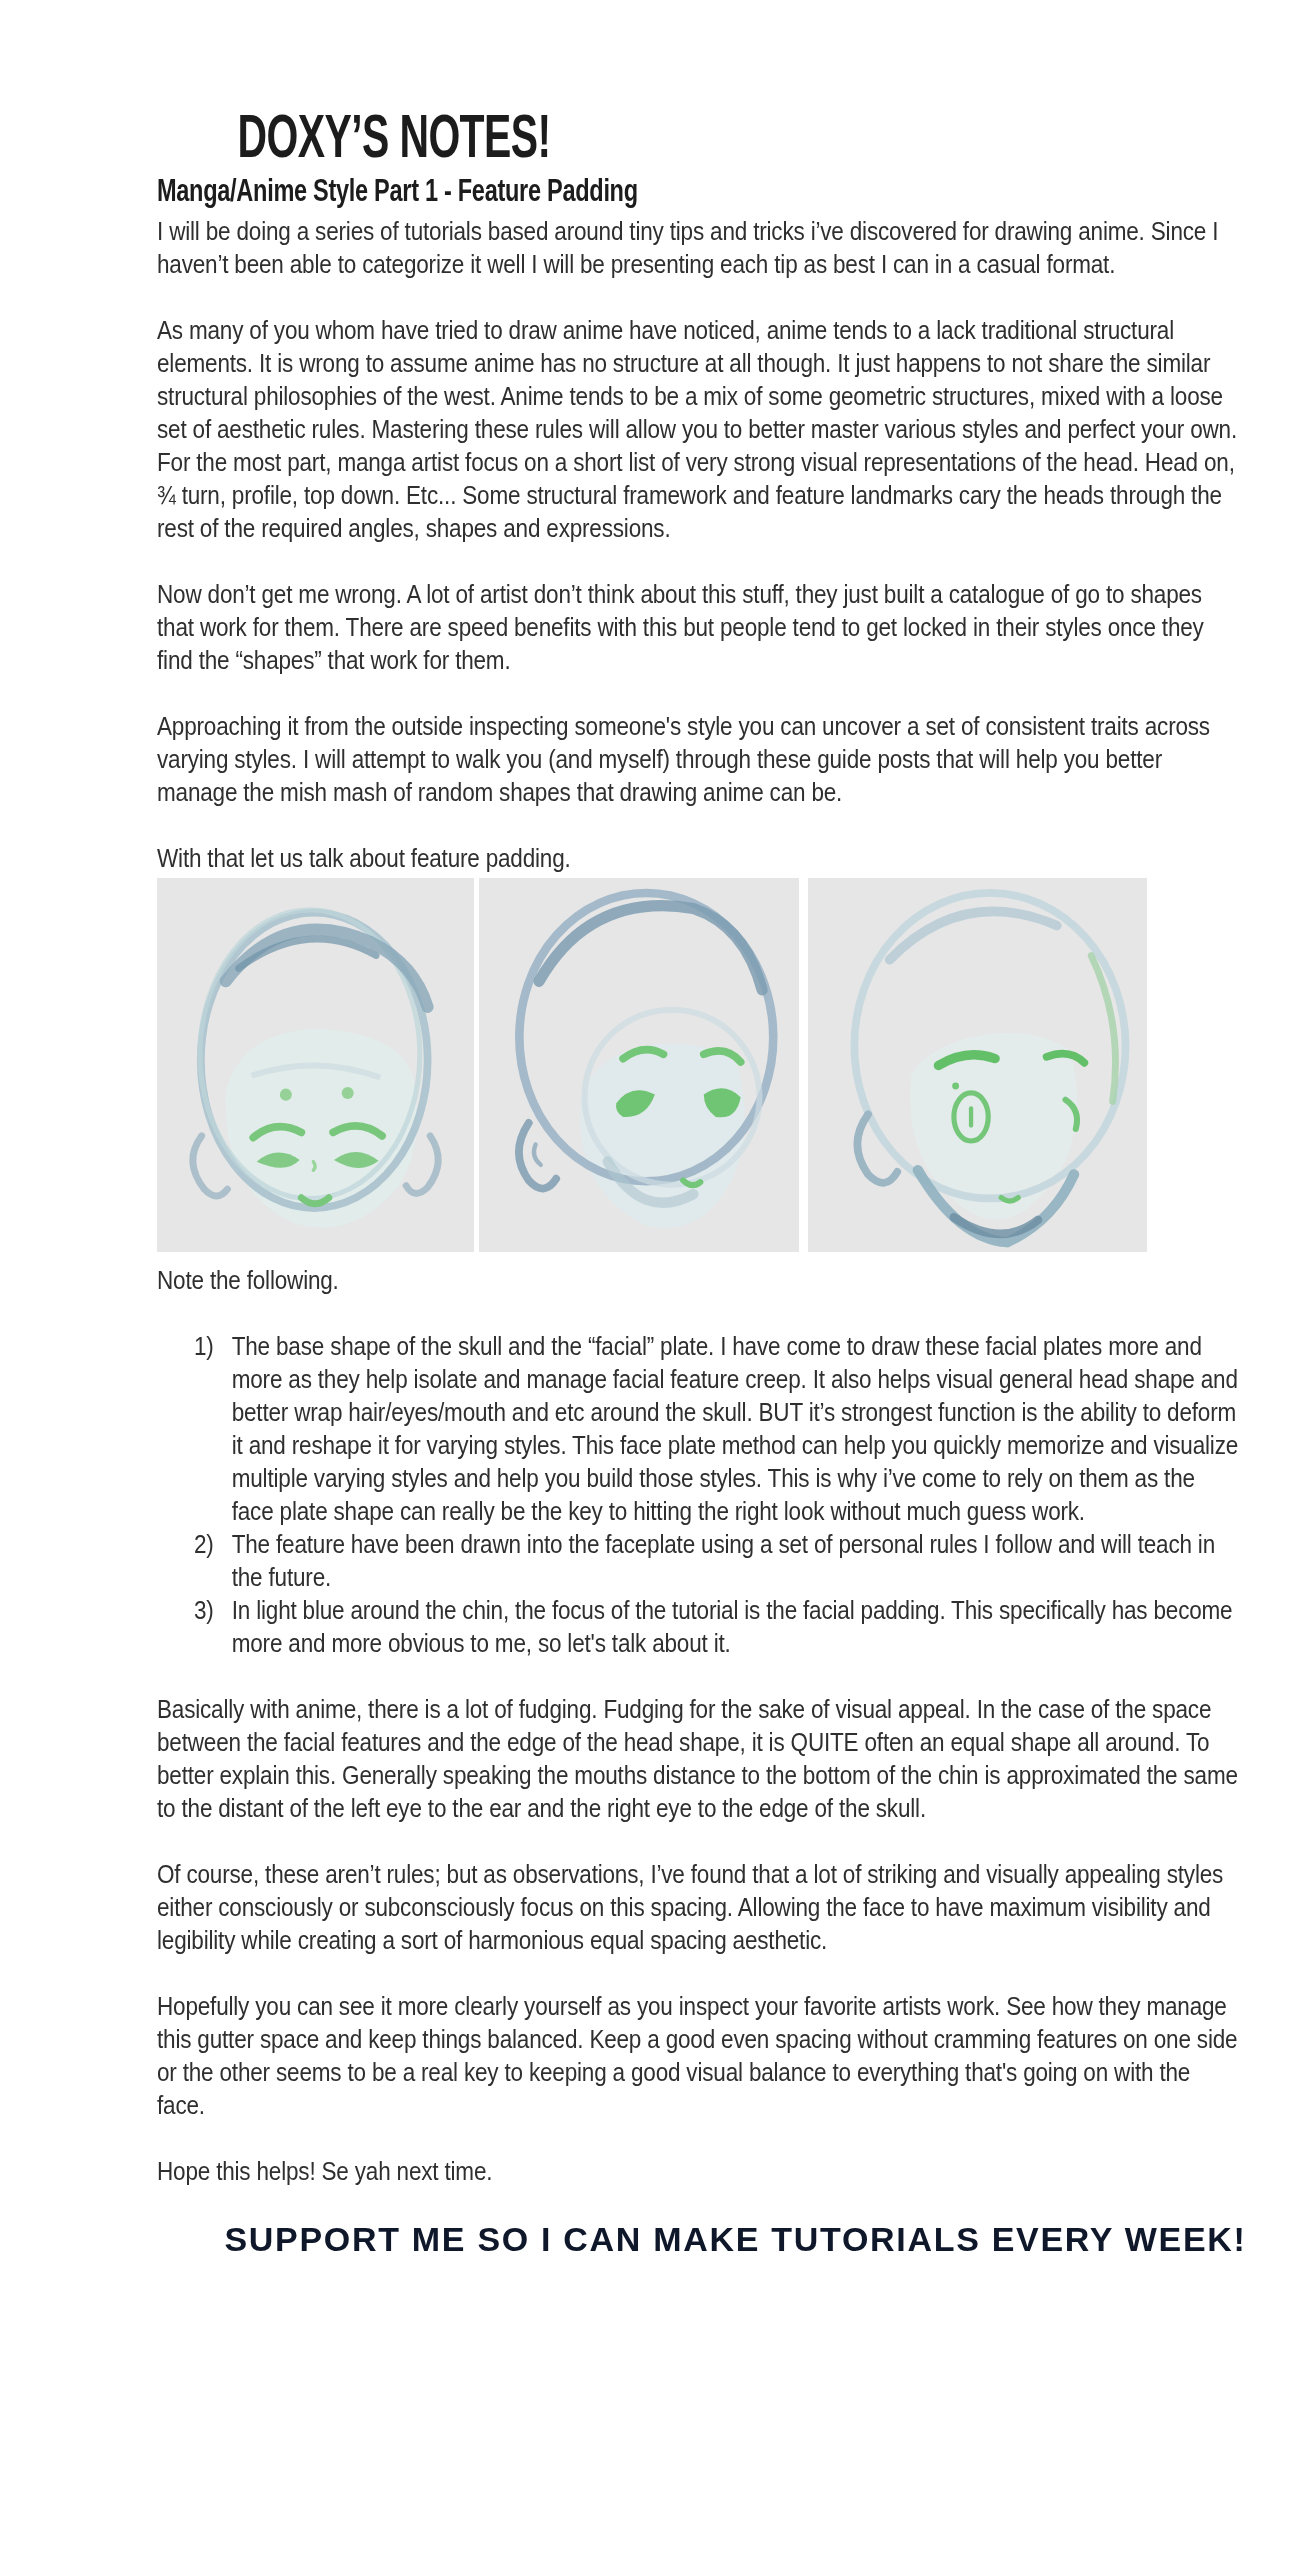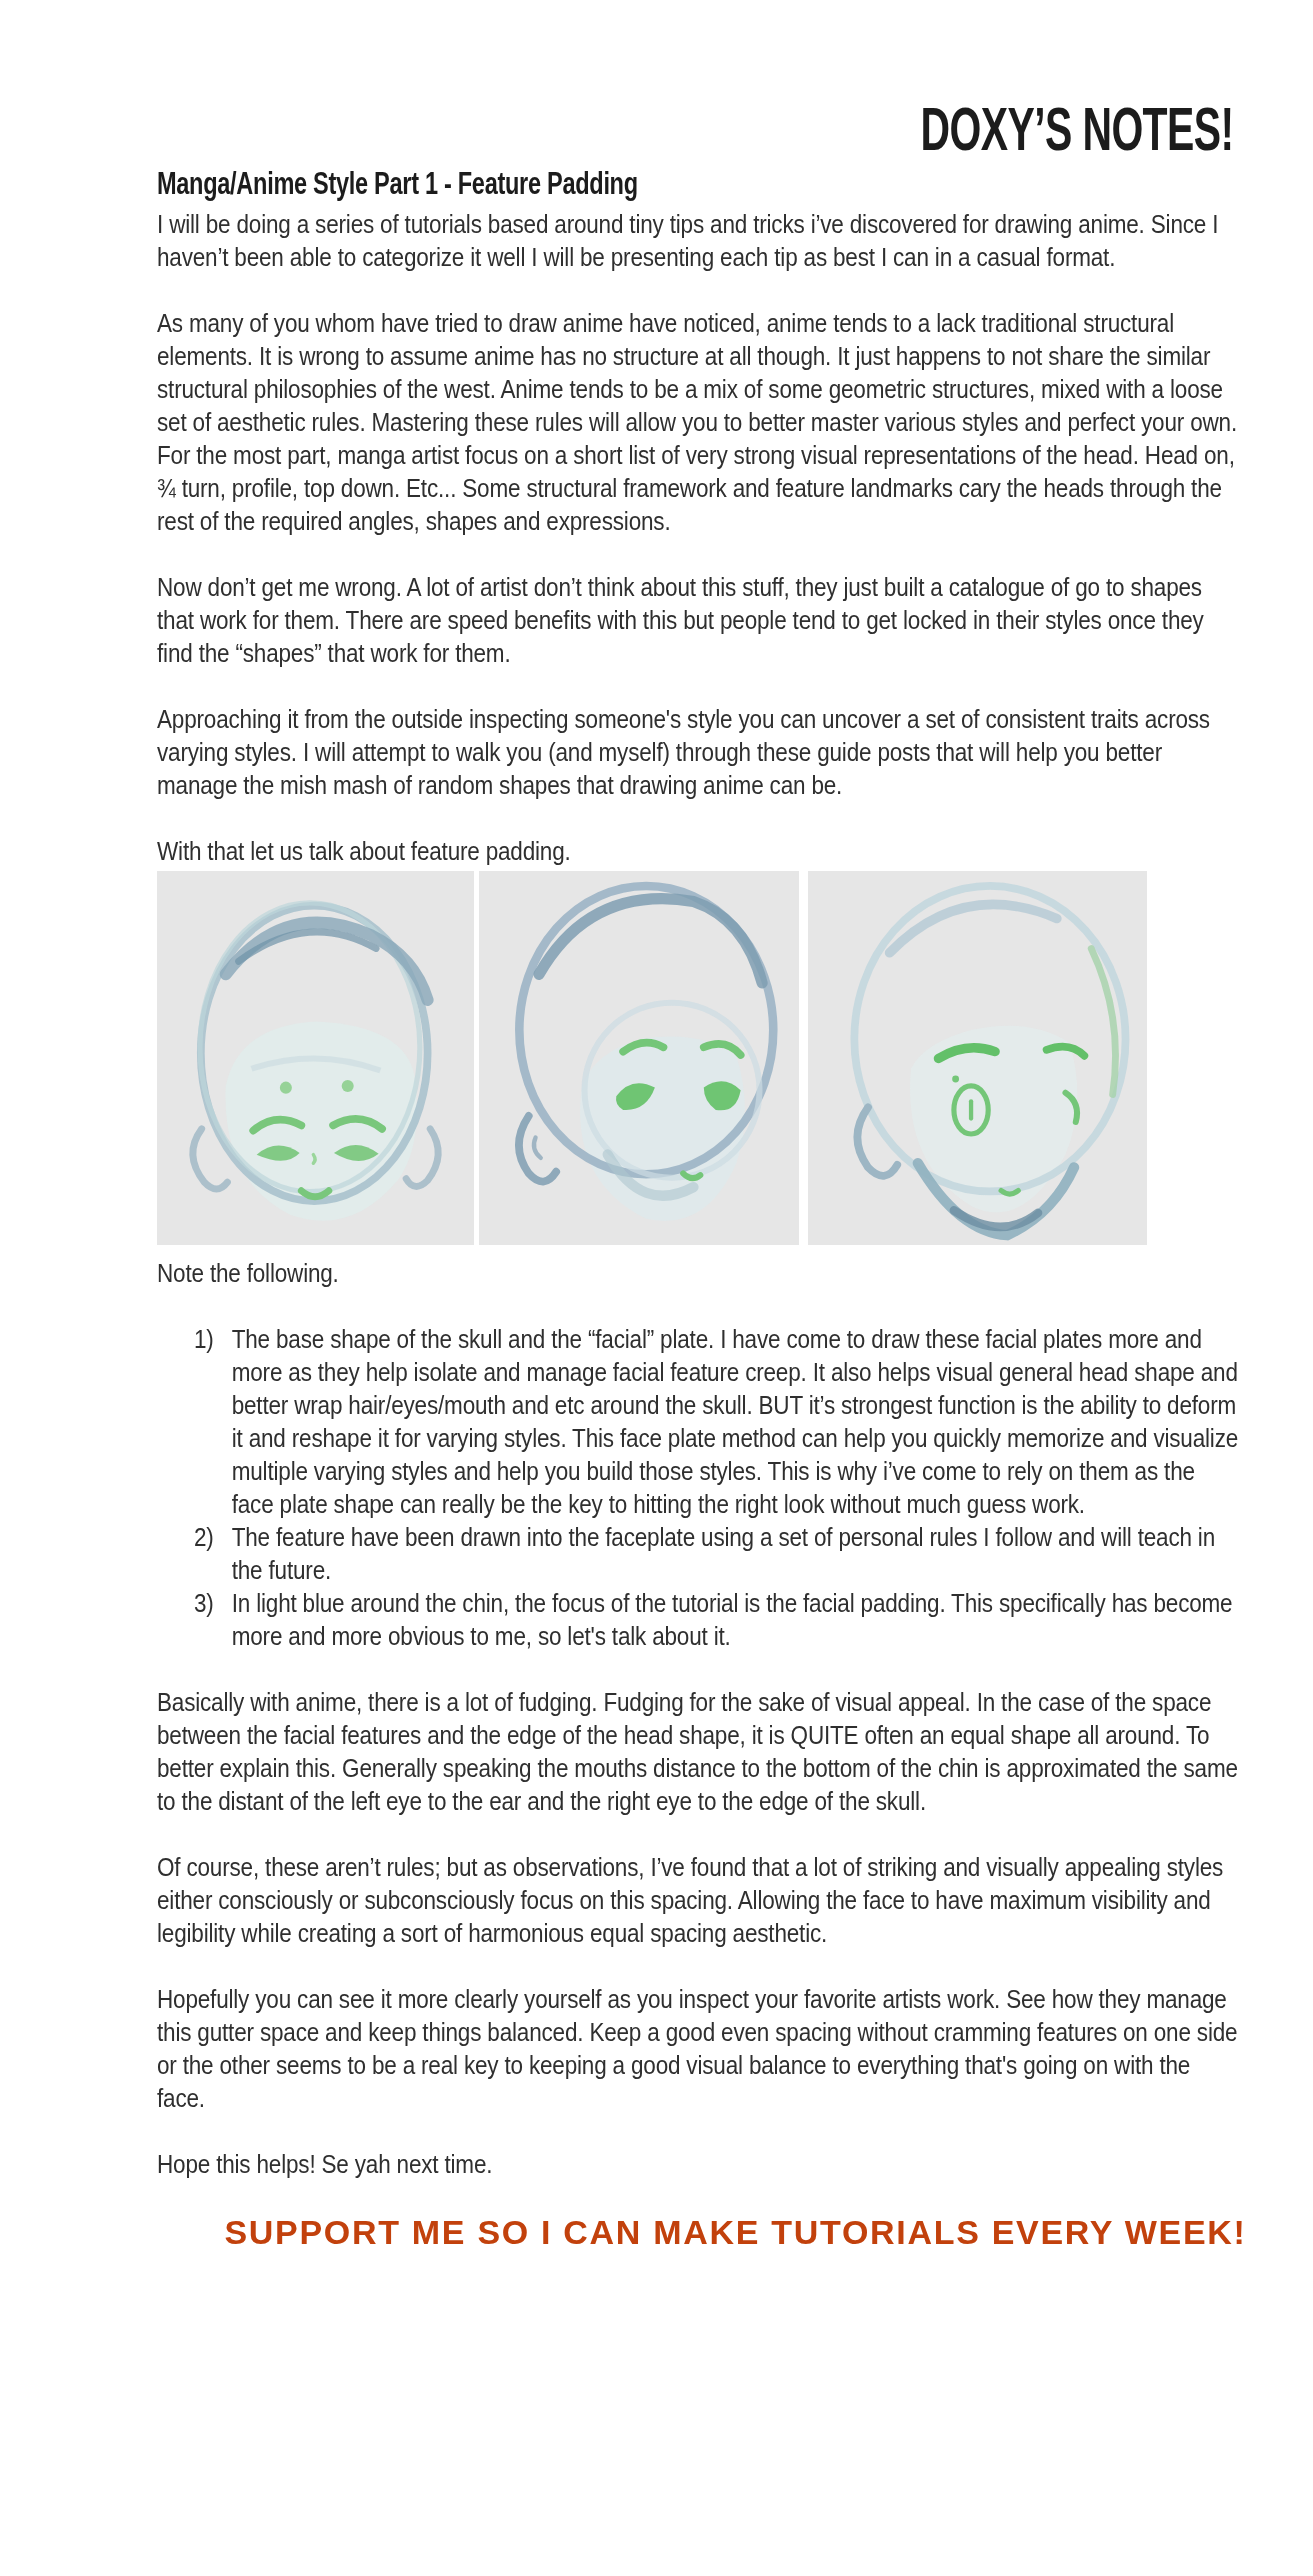--- a/index.html
+++ b/index.html
@@ -16,21 +16,21 @@
   
   .cond {
     width:1204px;
     transform:scaleX(0.9);
     transform-origin:left top;
   }
   .body-text { font-size:25px; line-height:33px; letter-spacing:-0.2px; color:#2f2f2f; }
   .body-text p { margin:0 0 33px 0; }
   .body-text p.tight { margin-bottom:3.4px; }
 
-  .title-row { display:flex; justify-content:flex-end; padding-top:61px;margin-top:37px; }
+  .title-row { display:flex; justify-content:flex-start; padding-top:105px; }
   .doc-title {
     font-size:62px; line-height:62px; font-weight:bold; color:#1c1c1c;
     white-space:nowrap;
     transform:scaleX(0.66);
     transform-origin:center top;
     letter-spacing:-0.9px;
   }
   .subtitle {
     margin-top:6.9px;
     font-size:31px; line-height:34px; font-weight:bold; color:#1c1c1c;
@@ -55,21 +55,21 @@
   .li .num { flex:0 0 42px; }
   .li .li-text { flex:1; }
 
   .closing { margin:0; }
 
   .support { margin-top:5.2px; text-align:center; }
   .support div {
     font-weight:bold;
     font-size:34px; line-height:36px;
     letter-spacing:1.7px;
-    color:#c2410c;
+    color:#0f172a;
     white-space:nowrap;
   }
 </style>
 </head>
 <body>
 
 <div class="content">
 
   <div class="title-row">
     <div class="doc-title">DOXY’S NOTES!</div>

